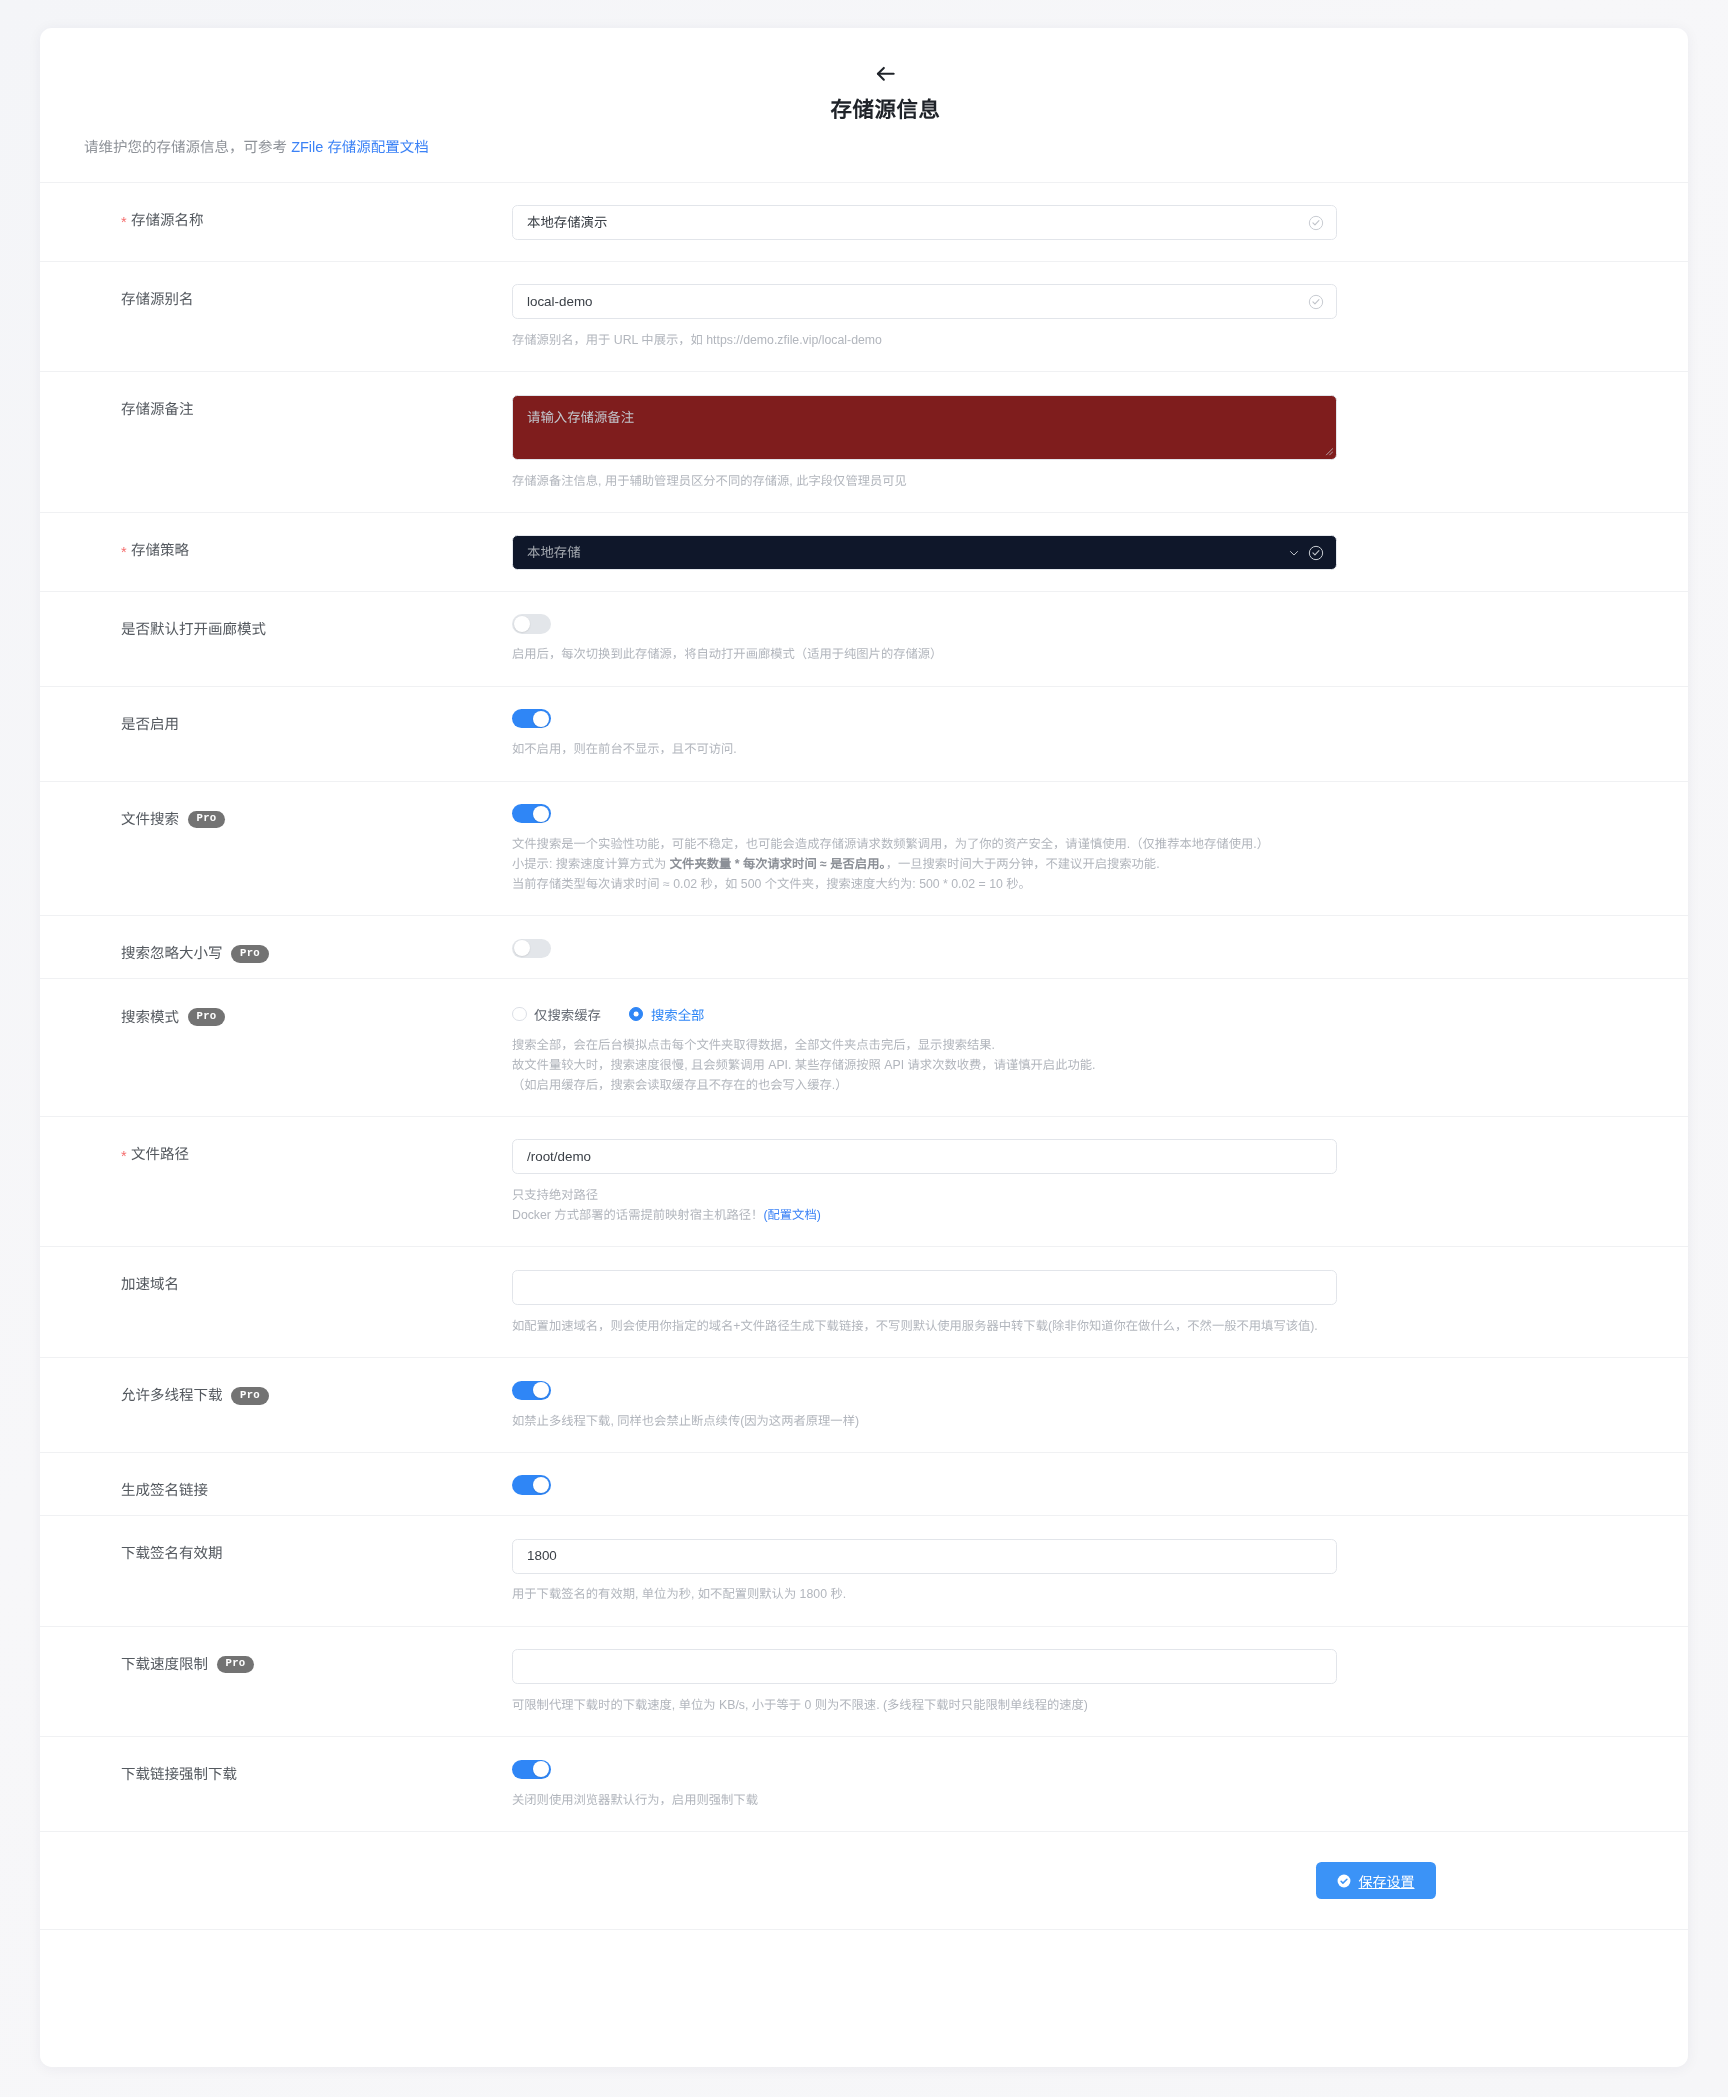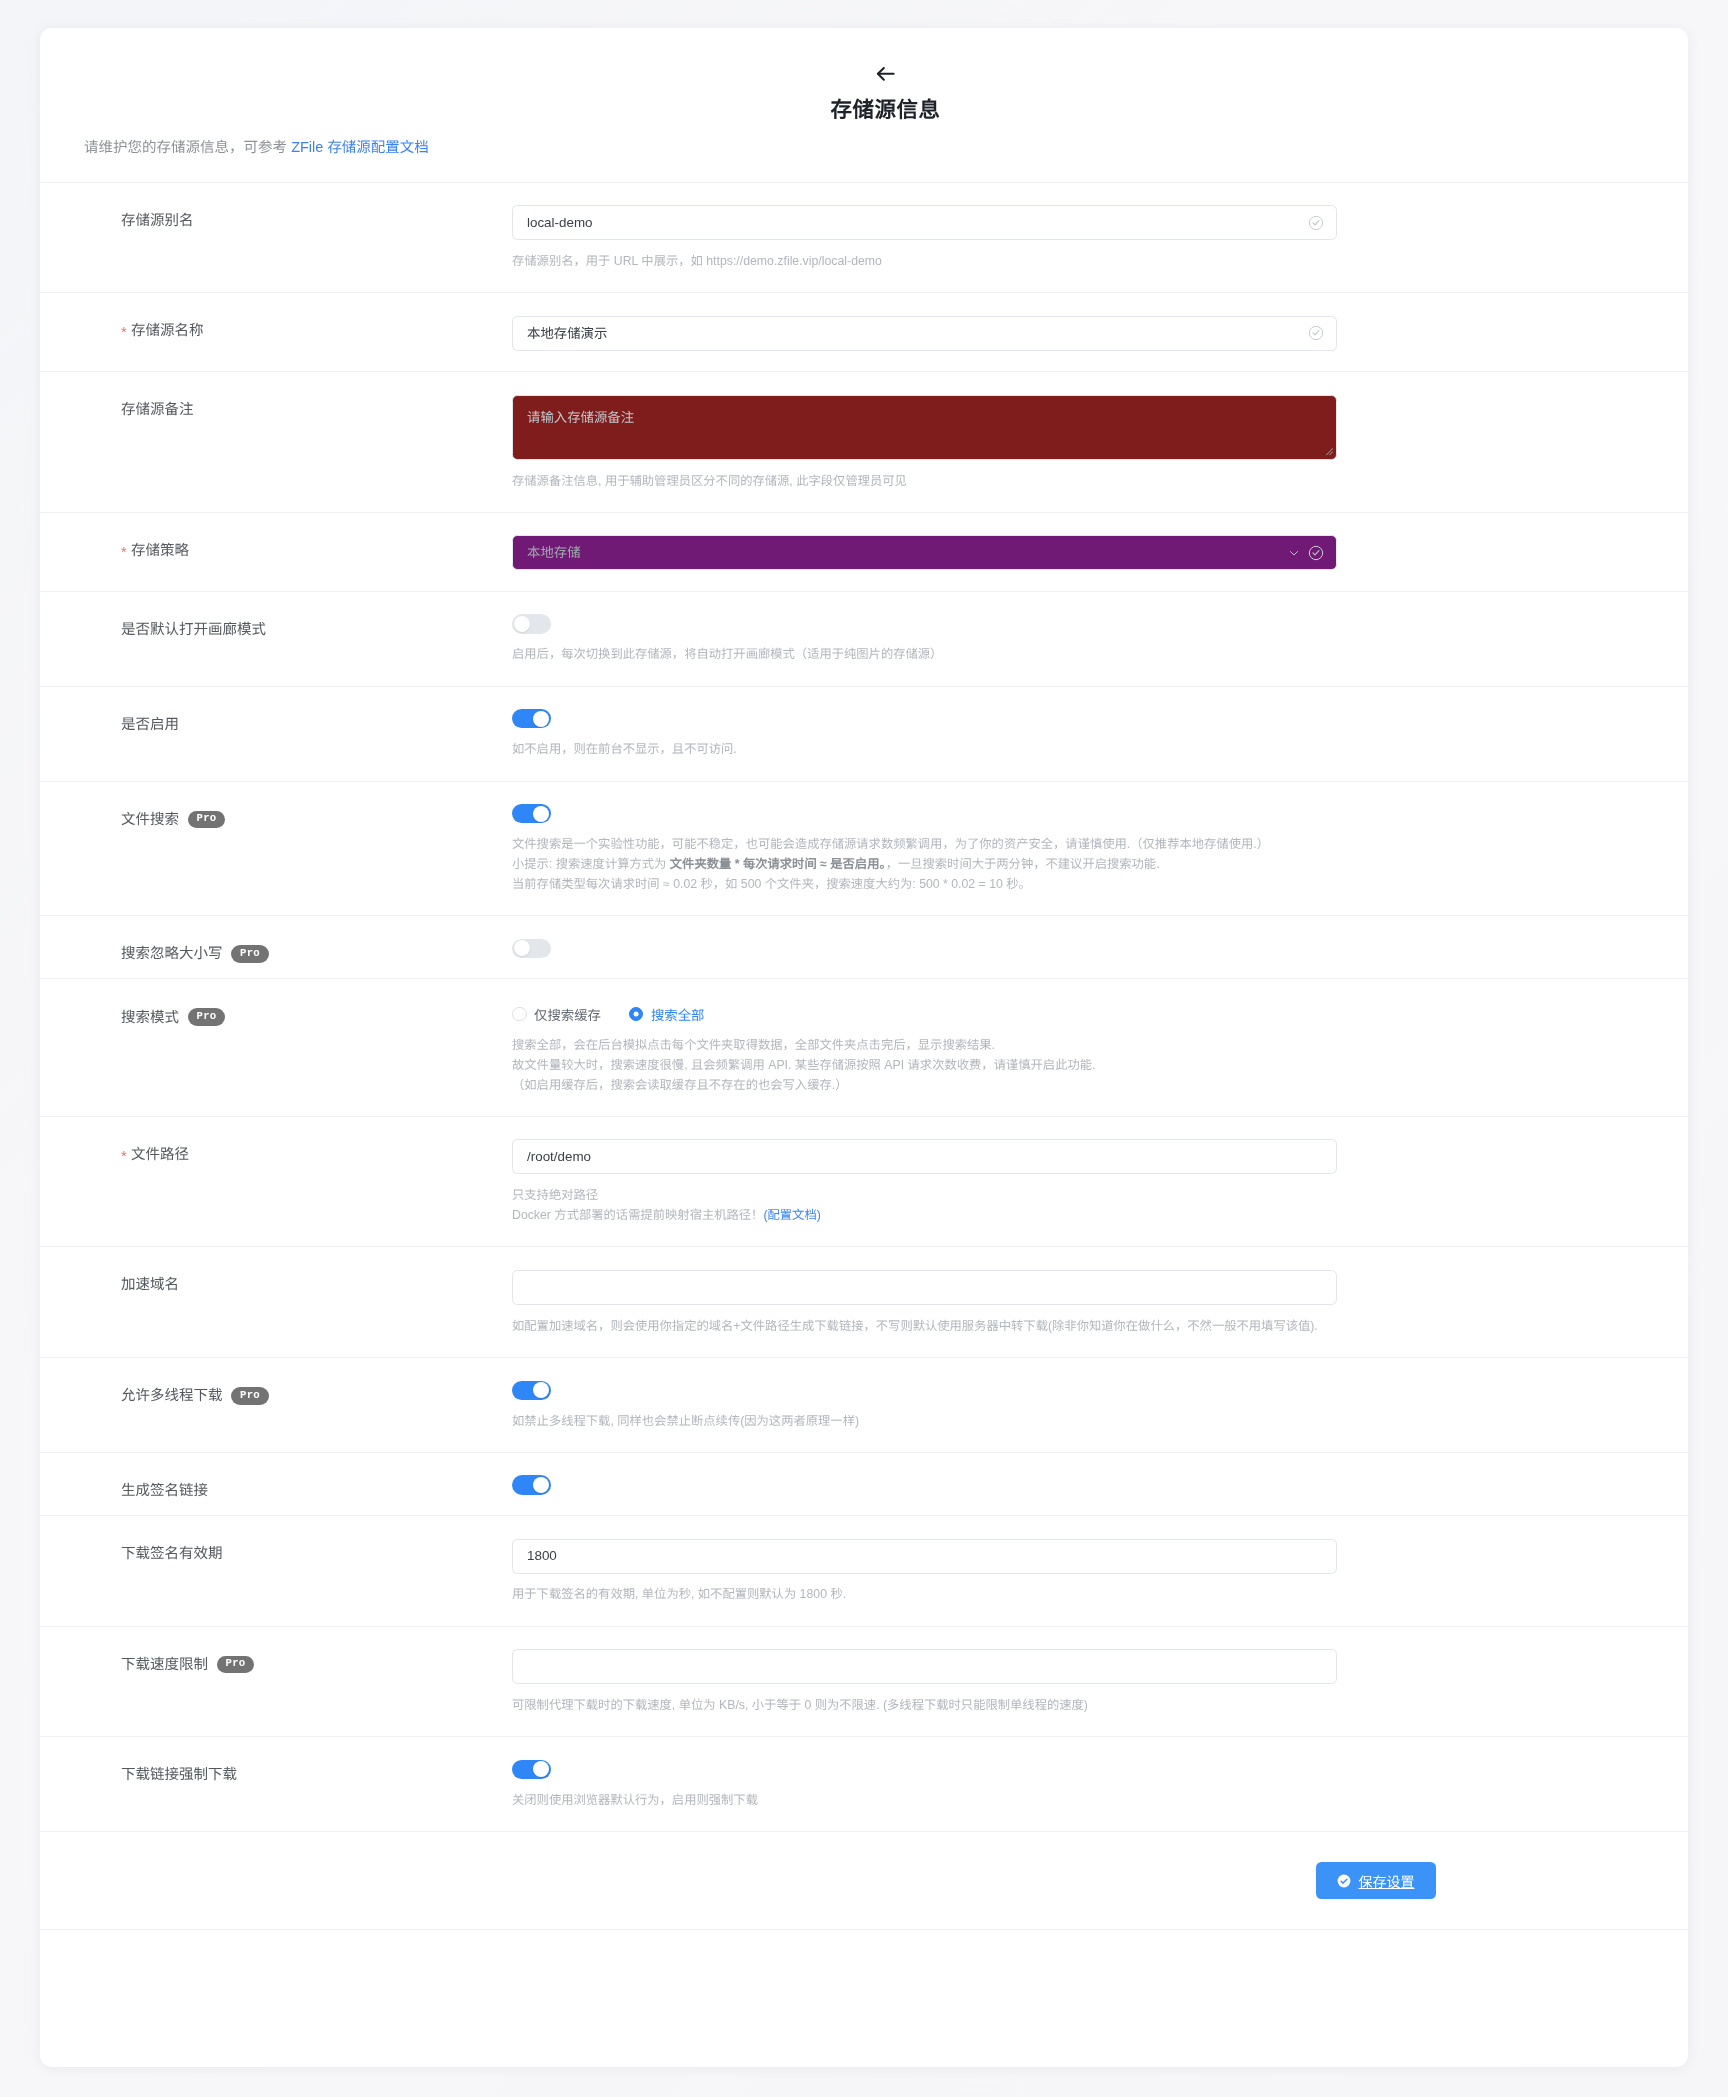--- a/index.html
+++ b/index.html
@@ -113,21 +113,21 @@
     border: 1.1px solid #e2e5ea;
     border-radius: 5.4px;
     background: #fff;
     display: flex;
     align-items: center;
     padding: 0 14px;
     font-size: 13.4px;
     color: #3b4047;
   }
   .input.readonly {
-    background: #701a75;
+    background: #0f172a;
     border-color: #e6e9ee;
     color: #a2a7ae;
   }
   .input .val { line-height: 1; }
   .input .ph { color: #c2c6cc; line-height: 1; }
   .suffix-icons {
     position: absolute;
     right: 11.8px;
     top: 50%;
     transform: translateY(-50%);
@@ -256,54 +256,54 @@
         <div class="page-title">存储源信息</div>
       </div>
       <div class="subtitle">
         <span>请维护您的存储源信息，可参考 </span><a href="#">ZFile 存储源配置文档</a>
       </div>
     </div>
 
     <div class="form" id="form-rows">
         <div class="row">
           <div class="label-col">
+            <span class="label-text req">存储源名称</span>
+          </div>
+          <div class="ctrl-col">
+            <div class="input">
+              <span class="val">本地存储演示</span>
+              <span class="suffix-icons">
+                <span>
+                  <svg width="16" height="16" viewBox="0 0 24 24">
+                    <circle cx="12" cy="12" r="10" fill="none" stroke="#c8ccd2" stroke-width="1.5"></circle>
+                    <path d="M7.4 11.8l3 3 6-6.4" fill="none" stroke="#c0c4ca" stroke-width="1.7" stroke-linecap="round" stroke-linejoin="round"></path>
+                  </svg>
+                </span>
+              </span>
+            </div>
+          </div>
+        </div>
+        <div class="row">
+          <div class="label-col">
             <span class="label-text">存储源别名</span>
           </div>
           <div class="ctrl-col">
             <div class="input">
               <span class="val">local-demo</span>
               <span class="suffix-icons">
                 <span>
                   <svg width="16" height="16" viewBox="0 0 24 24">
                     <circle cx="12" cy="12" r="10" fill="none" stroke="#c8ccd2" stroke-width="1.5"></circle>
                     <path d="M7.4 11.8l3 3 6-6.4" fill="none" stroke="#c0c4ca" stroke-width="1.7" stroke-linecap="round" stroke-linejoin="round"></path>
                   </svg>
                 </span>
               </span>
             </div>
             <div class="hint">
               <span class="ln">存储源别名，用于 URL 中展示，如 https://demo.zfile.vip/local-demo</span>
-            </div>
-          </div>
-        </div>
-        <div class="row">
-          <div class="label-col">
-            <span class="label-text req">存储源名称</span>
-          </div>
-          <div class="ctrl-col">
-            <div class="input">
-              <span class="val">本地存储演示</span>
-              <span class="suffix-icons">
-                <span>
-                  <svg width="16" height="16" viewBox="0 0 24 24">
-                    <circle cx="12" cy="12" r="10" fill="none" stroke="#c8ccd2" stroke-width="1.5"></circle>
-                    <path d="M7.4 11.8l3 3 6-6.4" fill="none" stroke="#c0c4ca" stroke-width="1.7" stroke-linecap="round" stroke-linejoin="round"></path>
-                  </svg>
-                </span>
-              </span>
             </div>
           </div>
         </div>
         <div class="row">
           <div class="label-col">
             <span class="label-text">存储源备注</span>
           </div>
           <div class="ctrl-col">
             <div class="textarea"><span>请输入存储源备注</span><span class="resize-grip">
                 <svg width="9.7" height="9.7" viewBox="0 0 18 18">

